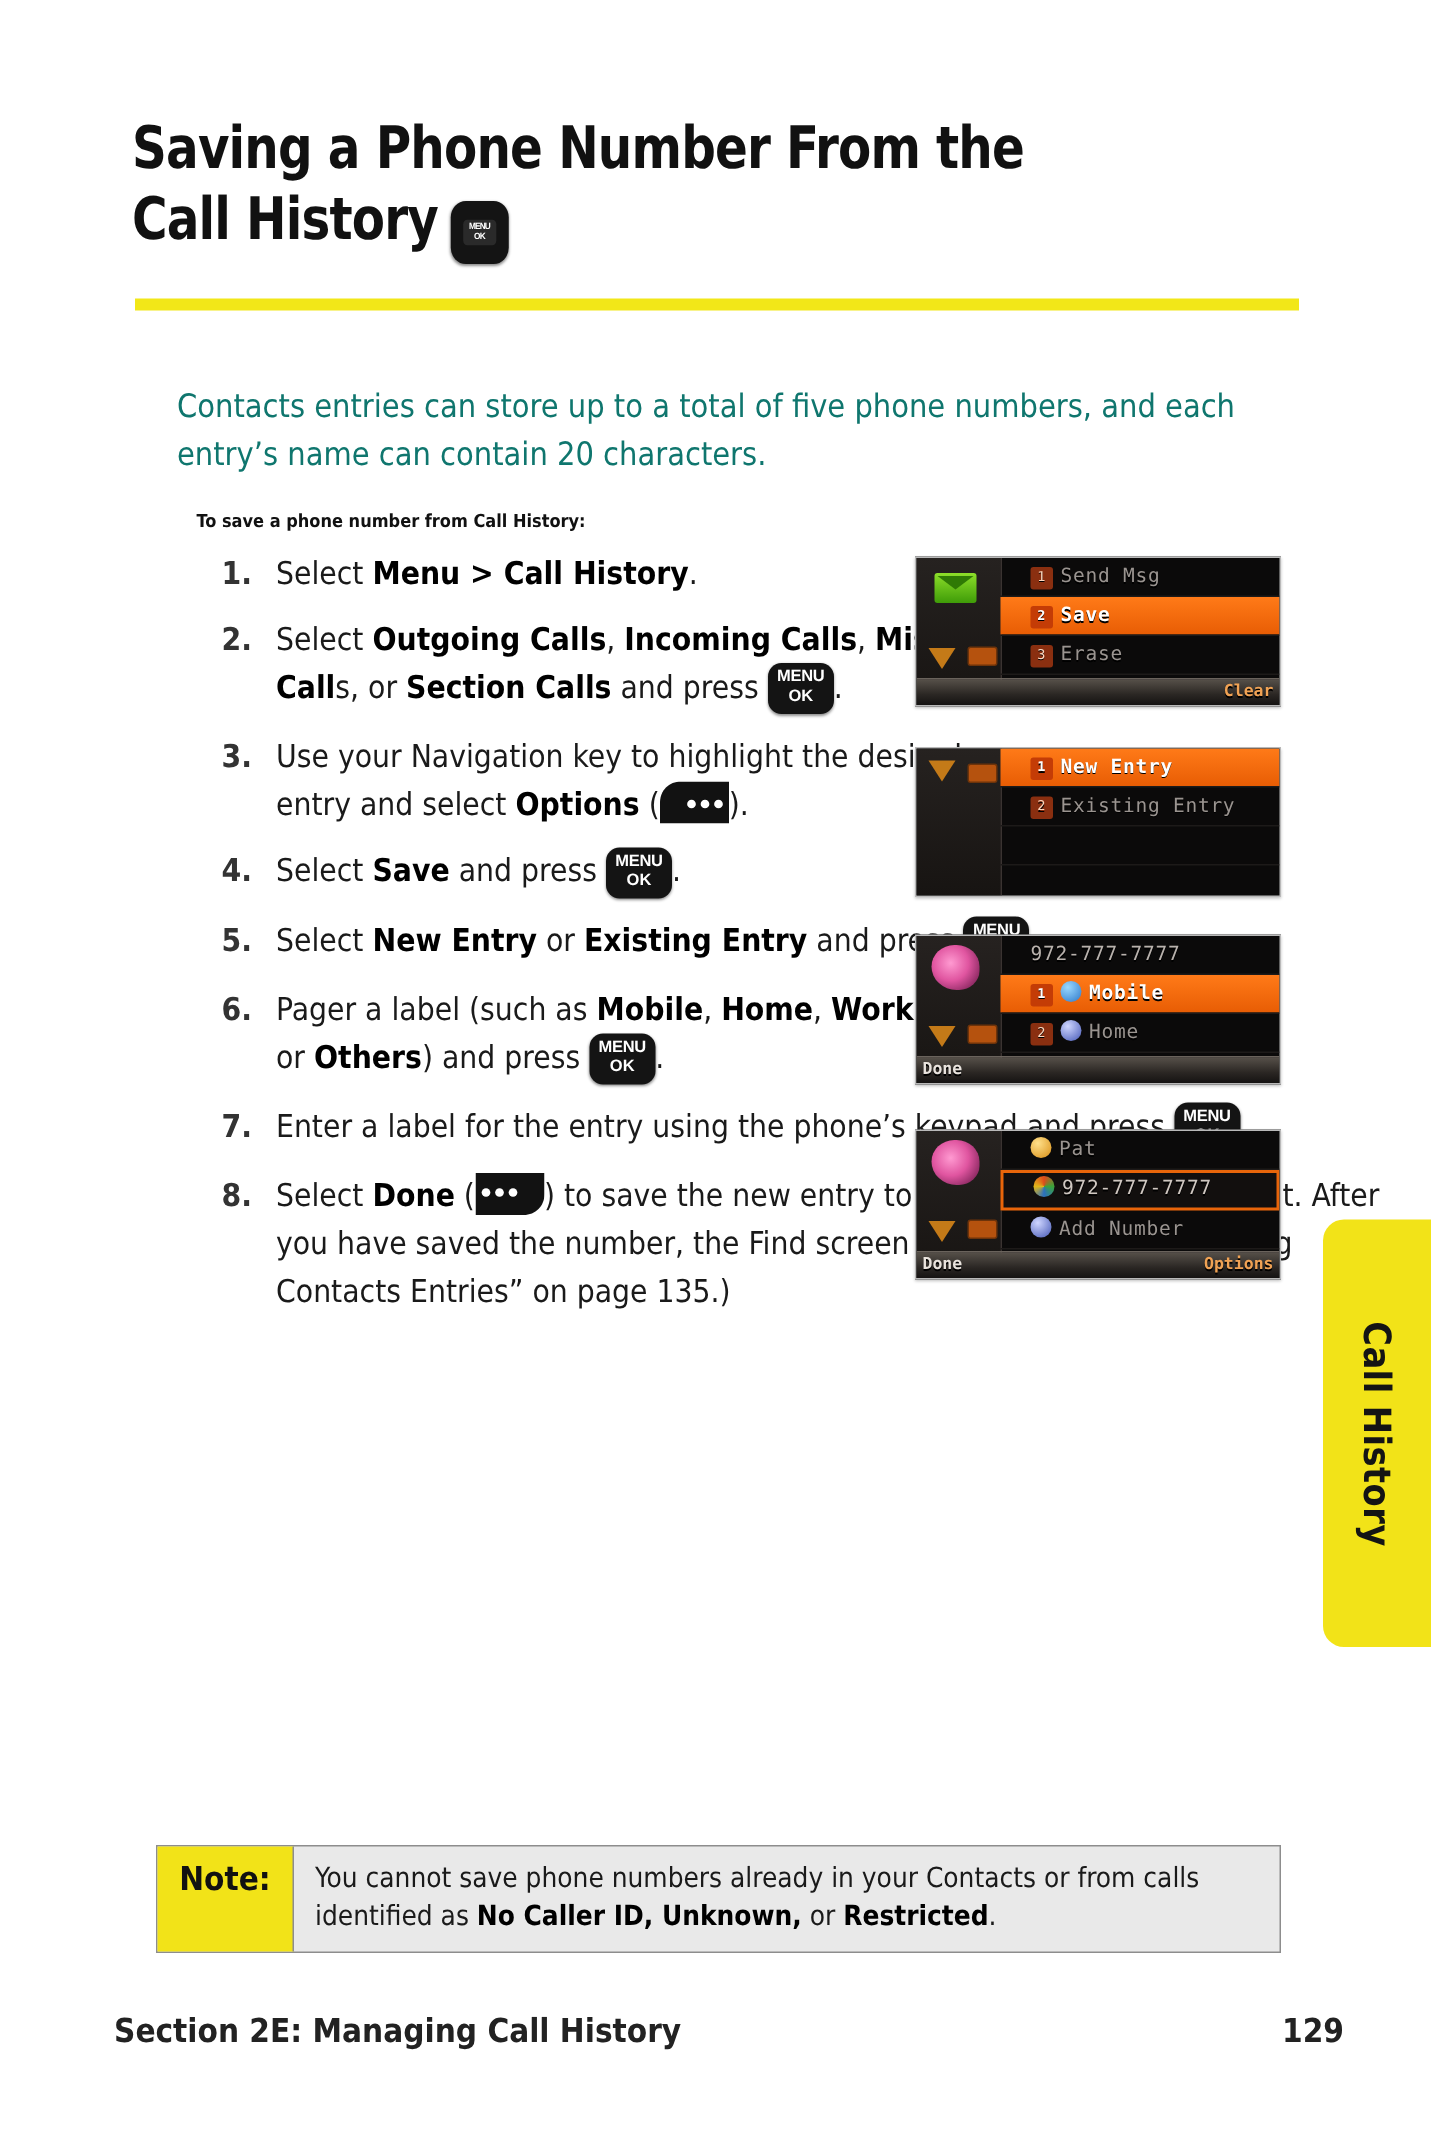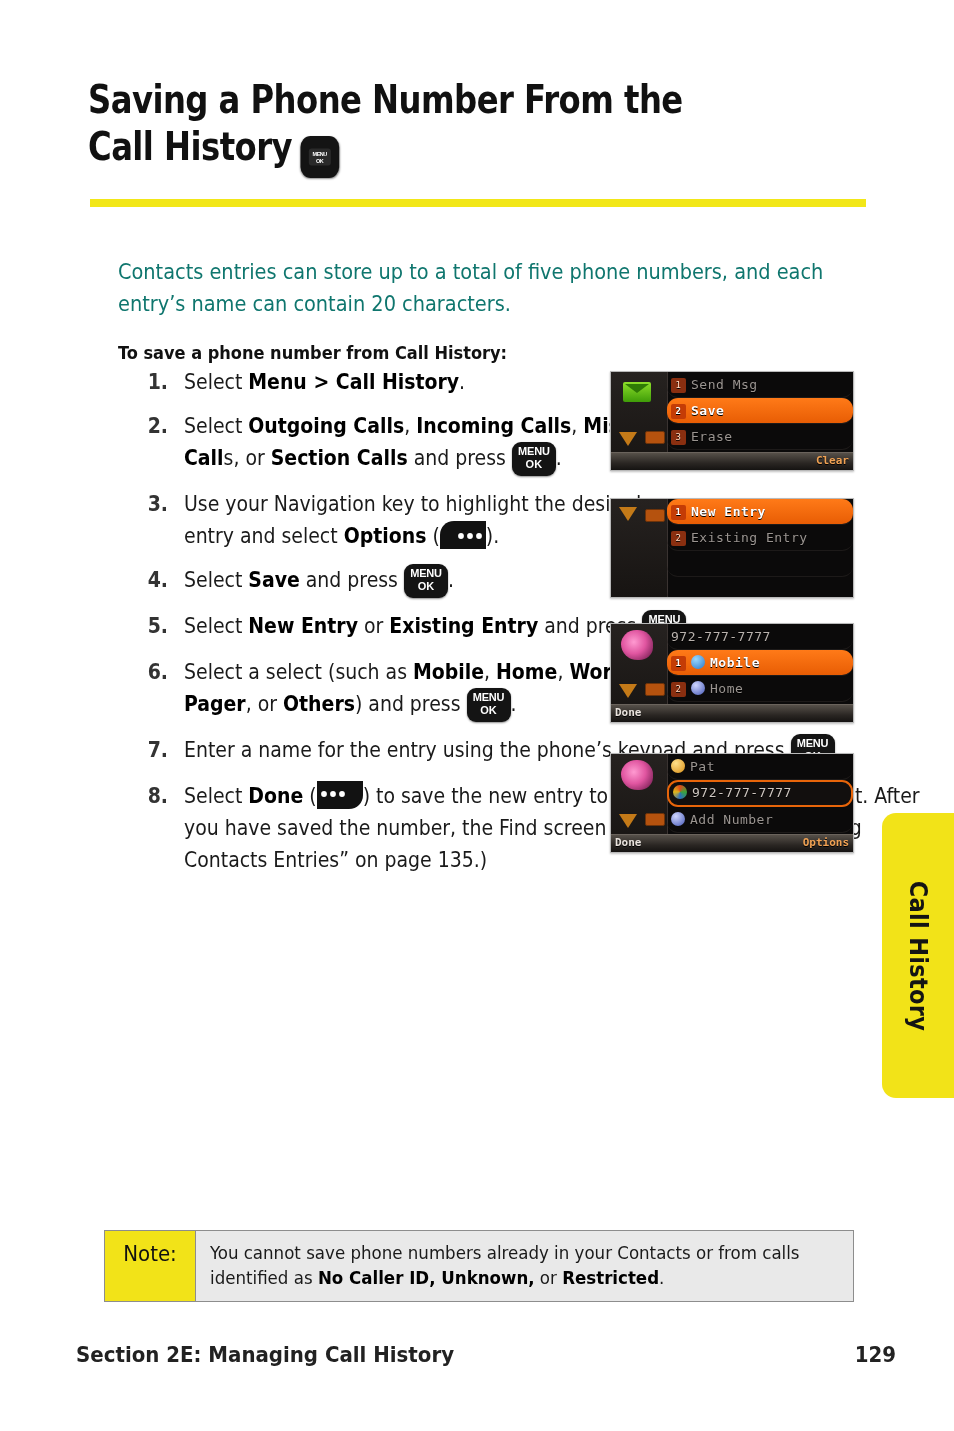--- a/index.html
+++ b/index.html
@@ -71,23 +71,23 @@
   .softkey { display:inline-block; vertical-align:-6px; }
   .softkey svg { display:block; }
 
   
   .intro {
     position:absolute; left:118px; top:234px; width:740px;
     font-family:"DejaVu Sans Condensed","Liberation Sans", sans-serif;
     font-size:21.5px; line-height:32px; color:#0f766e;
   }
   .lead-in {
-    position:absolute; left:118px; top:322px; width:740px;
-    font-family:"DejaVu Sans Condensed","Liberation Sans", sans-serif;
-    font-size:18px; font-weight:bold; line-height:26px; color:#111;
+    position:absolute; left:131px; top:322px; width:740px;
+    font-family:"DejaVu Sans Condensed","Liberation Sans", sans-serif;
+    font-size:12px; font-weight:bold; line-height:26px; color:#111;
   }
 
   ol.steps {
     position:absolute; left:136px; top:366px; width:560px;
     margin:0; padding:0; list-style:none;
   }
   ol.steps > li {
     position:relative;
     padding-left:48px;
     margin-bottom:12px;
@@ -115,25 +115,24 @@
   }
   .shot .railr {
     position:absolute; left:0; top:0; bottom:0; width:56px;
     background:linear-gradient(180deg,#262220 0%, #171412 100%);
     border-right:1px solid #3a3331;
   }
   .shot .rows { position:absolute; left:56px; right:0; top:0; bottom:0; }
   .shot .row {
     height:25px; line-height:25px;
     color:#9a9490; font-size:13px;
-    padding-left:4px; white-space:nowrap;
+    padding-left:20px; white-space:nowrap;
     letter-spacing:0.5px;
     border-bottom:1px solid #1d1a19;
     text-shadow:0 1px 0 #000;
-    border-radius:11px;
   }
   .shot .row.sel {
     background:linear-gradient(180deg,#ff7a18 0%, #e85d04 100%);
     color:#ffffff; font-weight:bold;
   }
   .shot .row.hdr { color:#b9b2ad; }
   .shot .row .idx {
     display:inline-block; width:15px; height:15px; line-height:15px;
     background:#8a2f10; color:#ffd9c0; font-size:9px; text-align:center;
     border-radius:2px; margin-right:5px; vertical-align:1px;
@@ -211,21 +210,21 @@
     border:1px solid #8d8d8d;
     display:flex;
     background:#e9e9e9;
   }
   .notebox .nlabel {
     width:90px; background:#f2e318;
     border-right:1px solid #8d8d8d;
     display:flex; align-items:flex-start; justify-content:center;
     padding-top:10px;
     font-family:"DejaVu Sans Condensed","Liberation Sans", sans-serif;
-    font-weight:normal; font-size:22px; color:#111;
+    font-weight:bold; font-size:22px; color:#111;
   }
   .notebox .nbody {
     flex:1; padding:9px 28px 0 14px;
     font-family:"DejaVu Sans Condensed","Liberation Sans", sans-serif;
     font-size:18.5px; line-height:25px; color:#1a1a1a;
   }
   .notebox .nbody b { font-weight:bold; color:#000; }
 
   
   .footer {
@@ -260,22 +259,22 @@
     <li class="has-key"><span class="num">3.</span><span><span>Use your Navigation key to highlight the desired entry and select </span><b>Options</b><span> (</span><span class="softkey"><svg width="46" height="28" viewBox="0 0 46 28">
             <g>
               <path d="M14 0 H46 V28 H0 V14 C0 6 6 0 14 0 Z" fill="#121212"></path>
               <circle cx="21" cy="15" r="2.9" fill="#fff"></circle>
               <circle cx="30" cy="15" r="2.9" fill="#fff"></circle>
               <circle cx="39" cy="15" r="2.9" fill="#fff"></circle>
             </g>
           </svg></span><span>).</span></span></li>
     <li class="has-key"><span class="num">4.</span><span><span>Select </span><b>Save</b><span> and press </span><span class="key-menuok key-inline"><span class="kl1">MENU</span><span class="kl2">OK</span></span><span>.</span></span></li>
     <li class="has-key"><span class="num">5.</span><span><span>Select </span><b>New Entry</b><span> or </span><b>Existing Entry</b><span> and press </span><span class="key-menuok key-inline"><span class="kl1">MENU</span><span class="kl2">OK</span></span><span>.</span></span></li>
-    <li class="has-key"><span class="num">6.</span><span><span>Select a select (such as </span><b>Mobile</b><span>, </span><b>Home</b><span>, </span><b>Work</b><span>, </span><b>Pager</b><span>, or </span><b>Others</b><span>) and press </span><span class="key-menuok key-inline"><span class="kl1">MENU</span><span class="kl2">OK</span></span><span>.</span></span></li>
-    <li class="has-key wide"><span class="num">7.</span><span><span>Enter a name for the entry using the phone’s keypad and press </span><span class="key-menuok key-inline"><span class="kl1">MENU</span><span class="kl2">OK</span></span><span>.</span></span></li>
+    <li class="has-key"><span class="num">6.</span><span><span>Pager a label (such as </span><b>Mobile</b><span>, </span><b>Home</b><span>, </span><b>Work</b><span>, </span><b>Pager</b><span>, or </span><b>Others</b><span>) and press </span><span class="key-menuok key-inline"><span class="kl1">MENU</span><span class="kl2">OK</span></span><span>.</span></span></li>
+    <li class="has-key wide"><span class="num">7.</span><span><span>Enter a label for the entry using the phone’s keypad and press </span><span class="key-menuok key-inline"><span class="kl1">MENU</span><span class="kl2">OK</span></span><span>.</span></span></li>
     <li class="wide has-key"><span class="num">8.</span><span><span>Select </span><b>Done</b><span> (</span><span class="softkey"><svg width="46" height="28" viewBox="0 0 46 28">
             <g transform="translate(46,28) rotate(180)">
               <path d="M14 0 H46 V28 H0 V14 C0 6 6 0 14 0 Z" fill="#121212"></path>
               <circle cx="21" cy="15" r="2.9" fill="#fff"></circle>
               <circle cx="30" cy="15" r="2.9" fill="#fff"></circle>
               <circle cx="39" cy="15" r="2.9" fill="#fff"></circle>
             </g>
           </svg></span><span>) to save the new entry to your Contacts list and exit. After you have saved the number, the Find screen is displayed. (See “Finding Contacts Entries” on page 135.)</span></span></li>
   </ol>
 

